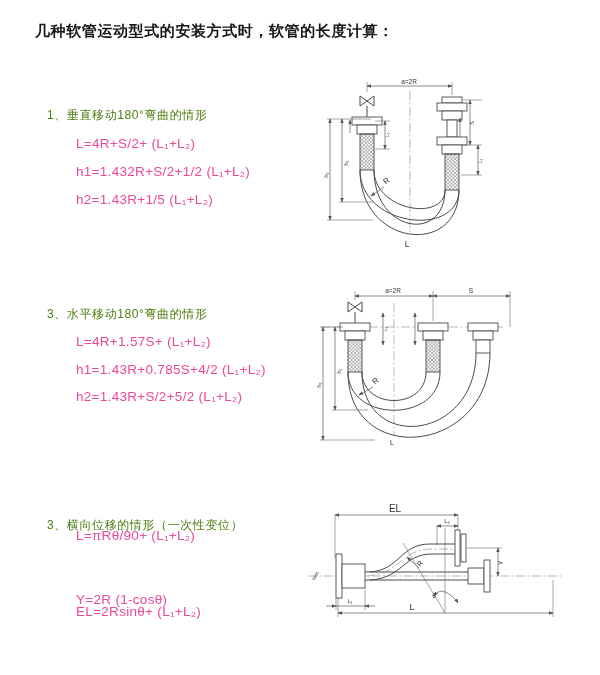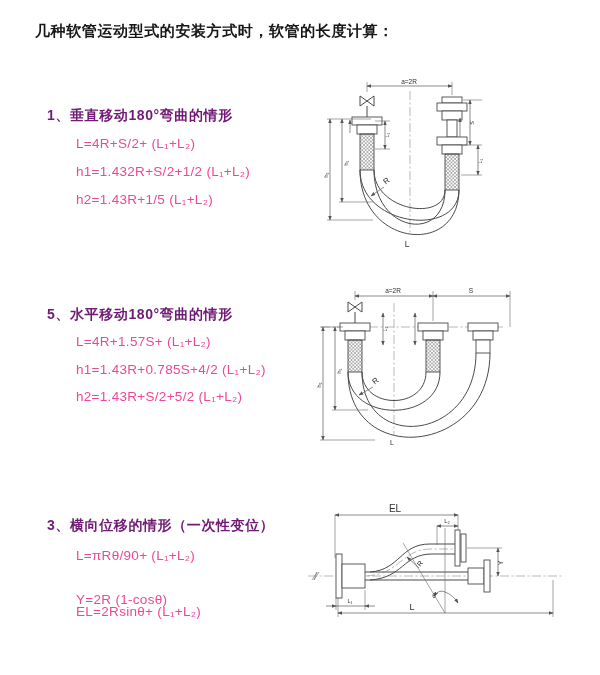--- a/index.html
+++ b/index.html
@@ -2,48 +2,48 @@
 <html><head>
 <meta charset="utf-8">
 <style>
   html,body{margin:0;padding:0}
   body{
     position:relative;width:600px;height:675px;background:#ffffff;
     font-family:"Liberation Sans","DejaVu Sans",sans-serif;color:#1f1f1f;overflow:hidden;
   }
   .abs{position:absolute;white-space:nowrap}
   .title{font-size:15px;font-weight:700;letter-spacing:.6px;color:#161616}
-  .sec-h{font-size:14px;font-weight:700;letter-spacing:.6px;color:#701a75}
+  .sec-h{font-size:12px;font-weight:400;letter-spacing:.6px;color:#4d7c0f}
   .formula{font-size:13.5px;font-weight:400;letter-spacing:.3px;color:#ec4899}
   svg{position:absolute;overflow:visible}
   svg text{font-family:"Liberation Sans","DejaVu Sans",sans-serif;fill:#303030}
   .ln{stroke:#4a4a4a;stroke-width:1;fill:none}
   .fl{stroke:#4a4a4a;stroke-width:.9;fill:#ffffff}
   .thin{stroke:#6a6a6a;stroke-width:.6;fill:none}
   .dim{stroke:#5a5a5a;stroke-width:.7;fill:none}
   .cl{stroke:#8a8a8a;stroke-width:.6;fill:none;stroke-dasharray:9 2.5 2 2.5}
   .hatch{stroke:#4a4a4a;stroke-width:.9}
 </style>
 </head>
 <body>
 
 <div class="abs title" style="left:35px;top:22px">几种软管运动型式的安装方式时，软管的长度计算：</div>
 
 <div class="abs sec-h" style="left:47px;top:107px">1、垂直移动180°弯曲的情形</div>
 <div class="abs formula" style="left:76px;top:136px">L=4R+S/2+ (L₁+L₂)</div>
 <div class="abs formula" style="left:76px;top:164px">h1=1.432R+S/2+1/2 (L₁+L₂)</div>
 <div class="abs formula" style="left:76px;top:192px">h2=1.43R+1/5 (L₁+L₂)</div>
 
-<div class="abs sec-h" style="left:47px;top:306px">5、水平移动180°弯曲的情形</div>
+<div class="abs sec-h" style="left:47px;top:306px">3、水平移动180°弯曲的情形</div>
 <div class="abs formula" style="left:76px;top:334px">L=4R+1.57S+ (L₁+L₂)</div>
 <div class="abs formula" style="left:76px;top:362px">h1=1.43R+0.785S+4/2 (L₁+L₂)</div>
 <div class="abs formula" style="left:76px;top:389px">h2=1.43R+S/2+5/2 (L₁+L₂)</div>
 
 <div class="abs sec-h" style="left:47px;top:517px">3、横向位移的情形（一次性变位）</div>
-<div class="abs formula" style="left:76px;top:548px">L=πRθ/90+ (L₁+L₂)</div>
+<div class="abs formula" style="left:76px;top:528px">L=πRθ/90+ (L₁+L₂)</div>
 <div class="abs formula" style="left:76px;top:592px">Y=2R (1-cosθ)</div>
 <div class="abs formula" style="left:76px;top:604px">EL=2Rsinθ+ (L₁+L₂)</div>
 
 <svg style="left:315px;top:75px" width="180" height="185" viewBox="0 0 180 185">
   <defs>
     <marker id="a1" viewBox="0 0 8 8" refX="7" refY="4" markerWidth="7" markerHeight="7" orient="auto-start-reverse">
       <path d="M0,1 L8,4 L0,7 Z" fill="#555"></path>
     </marker>
     <pattern id="p1" width="3.5" height="3.5" patternUnits="userSpaceOnUse">
       <path d="M0,0 L3.5,3.5 M3.5,0 L0,3.5" stroke="#6a6a6a" stroke-width="0.5"></path>

